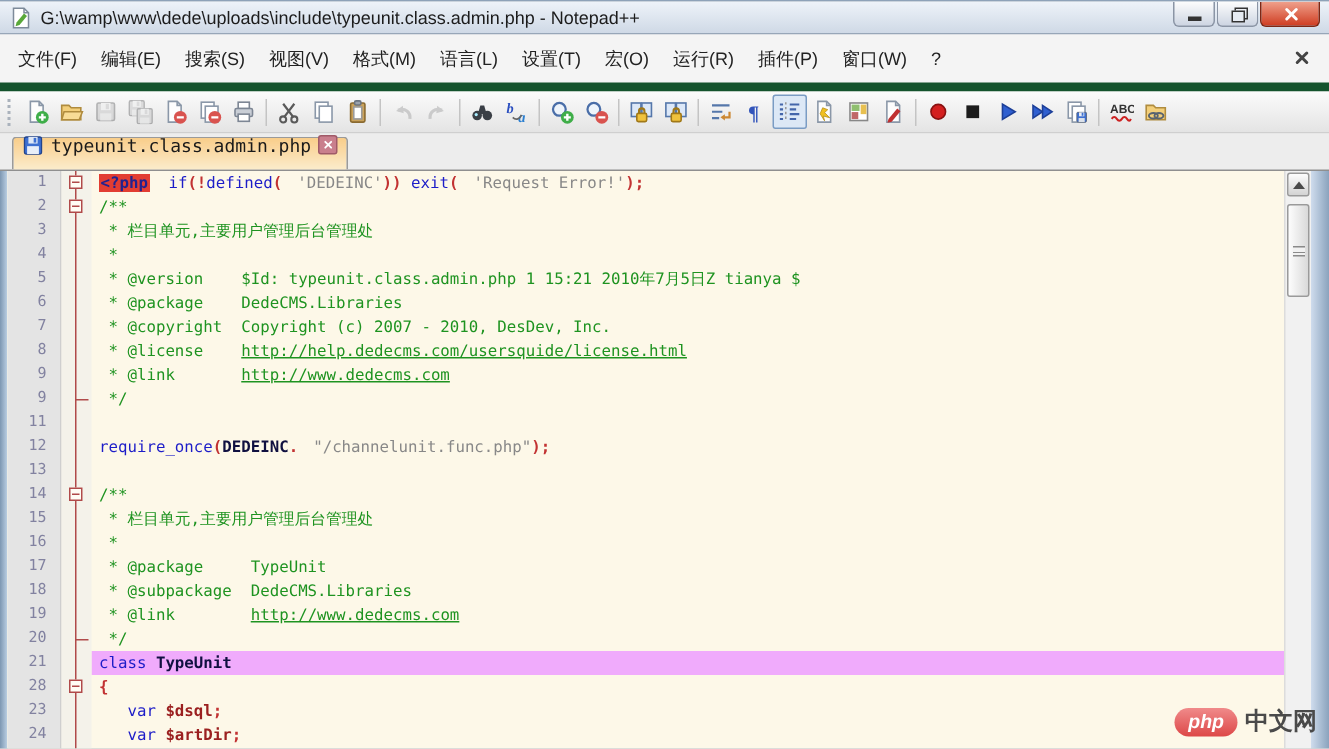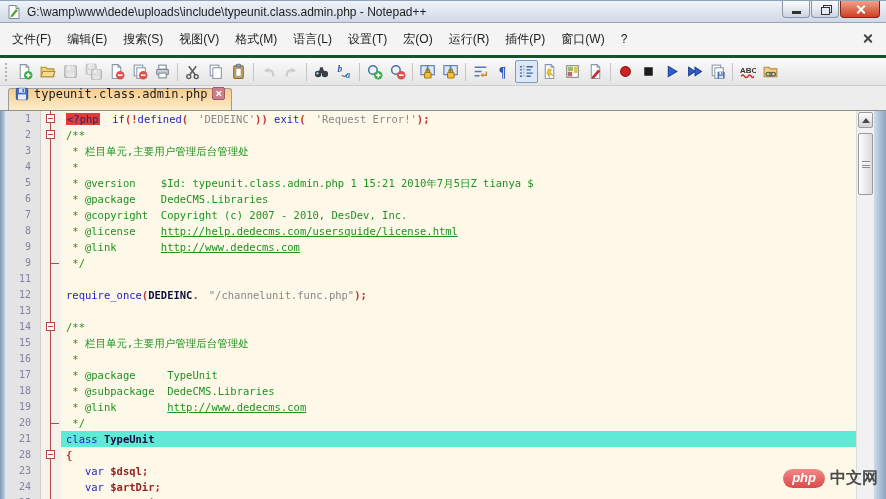--- a/index.html
+++ b/index.html
@@ -20,21 +20,21 @@
   .glyph-min{width:9px;height:3px;background:#333;margin-top:6px;}
   .glyph-restore{position:relative;width:9px;height:8px;}
   .glyph-restore::before{content:"";position:absolute;left:2px;top:0;width:7px;height:6px;border:1px solid #333;}
   .glyph-restore::after{content:"";position:absolute;left:0;top:2px;width:7px;height:6px;border:1px solid #333;background:#e6ebf2;}
   .xglyph{position:relative;width:9px;height:9px;display:inline-block;}
   .xglyph::before,.xglyph::after{content:"";position:absolute;left:4px;top:-1px;width:2px;height:11px;background:currentColor;border-radius:1px;}
   .xglyph::before{transform:rotate(45deg);}
   .xglyph::after{transform:rotate(-45deg);}
   
   .menubar{height:24px;display:flex;align-items:center;background:#f4f4f4;
-           border-bottom:3px solid #14532d;padding:16px 4px;font-size:12px;color:#222;}
+           border-bottom:6px solid #14532d;padding:16px 4px;font-size:12px;color:#222;}
   .menu-item{padding:3px 8px;cursor:default;border-radius:2px;}
   .menu-close{margin-left:auto;margin-right:10px;color:#444;cursor:pointer;}
   
   .toolbar{height:28px;display:flex;align-items:center;background:linear-gradient(#fbfbfb,#e4e4e4);
            border-bottom:1px solid #cfcfcf;padding:0 2px;}
   .grip{width:5px;height:18px;margin:0 3px;border-left:2px dotted #aab2bc;}
   .tbtn{width:23px;height:23px;display:flex;align-items:center;justify-content:center;
         border:1px solid transparent;border-radius:2px;cursor:pointer;flex:none;}
   .tbtn.pressed{border-color:#7a9cc4;background:#dce8f6;}
   .tbtn.disabled{opacity:.45;}
@@ -60,31 +60,31 @@
        font-family:"DejaVu Sans Mono","Liberation Mono",monospace;}
   .num{width:36px;flex:none;background:#e4e4e4;color:#8282a0;text-align:right;
        padding-right:9px;font-size:10px;border-right:1px solid #cfcfcf;}
   .fold{width:20px;flex:none;position:relative;background:#f4f2ea;}
   .vline{position:absolute;left:9px;top:0;bottom:0;width:1px;background:#b04a4a;}
   .fbox{position:absolute;left:5px;top:3px;width:9px;height:9px;background:#fffdf5;
         border:1px solid #b04a4a;cursor:pointer;}
   .fbox::after{content:"";position:absolute;left:1px;top:3px;width:5px;height:1px;background:#b04a4a;}
   .ftick{position:absolute;left:9px;top:8px;width:9px;height:1px;background:#b04a4a;}
   .code{flex:1;white-space:pre;font-size:10.5px;color:#111;padding-left:5px;}
-  .row.hl .code{background:#5eead4;}
+  .row.hl .code{background:#f0abfc;}
   .tk-k{color:#1d1dc8;font-weight:normal;}
   .tk-s{color:#888888;margin-left:10px;}
   .tk-o{color:#c23232;font-weight:bold;}
   .tk-c{color:#1e9320;}
   .tk-l{color:#1e9320;text-decoration:underline;}
   .tk-v{color:#9b2020;font-weight:bold;margin-top:21px;}
   .tk-n{color:#101040;font-weight:bold;}
   .tk-b{color:#101040;font-weight:bold;}
   .tk-p{color:#111;}
-  .tk-m{background:#e23d32;color:#22228e;font-weight:normal;padding:0 1px;text-align:right;}
+  .tk-m{background:#e23d32;color:#22228e;font-weight:bold;padding:0 1px;text-align:right;}
   
   .vscroll{width:18px;flex:none;background:#f1f1f1;border-left:1px solid #dcdcdc;position:relative;}
   .sbtn{position:absolute;top:1px;left:1px;right:1px;height:16px;border:1px solid #9a9a9a;border-radius:2px;
         background:linear-gradient(#fdfdfd,#d3d3d3);display:flex;align-items:center;justify-content:center;cursor:pointer;}
   .arrow-up{width:0;height:0;border-left:4px solid transparent;border-right:4px solid transparent;
             border-bottom:5px solid #4a4a4a;}
   .sthumb{position:absolute;top:22px;left:1px;right:1px;height:62px;border:1px solid #9a9a9a;border-radius:2px;
           background:linear-gradient(90deg,#fdfdfd,#d9d9d9);display:flex;align-items:center;justify-content:center;cursor:grab;}
   .gripline{width:8px;height:7px;border-top:1px solid #8a8a8a;border-bottom:1px solid #8a8a8a;
             background:linear-gradient(#f1f1f1 3px,#8a8a8a 3px,#8a8a8a 4px,#f1f1f1 4px);}

